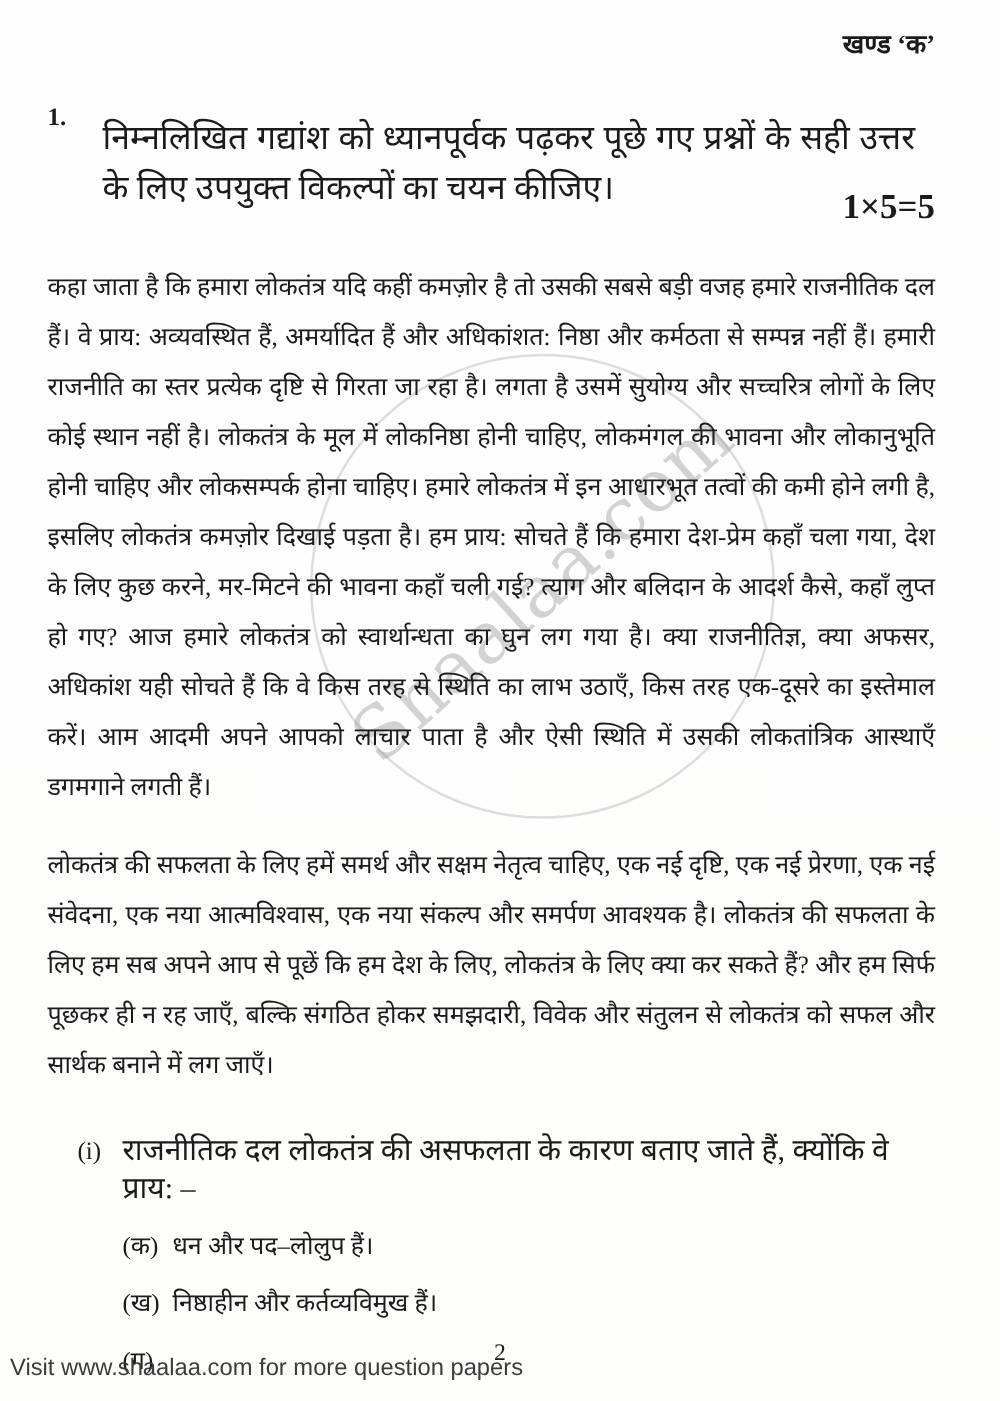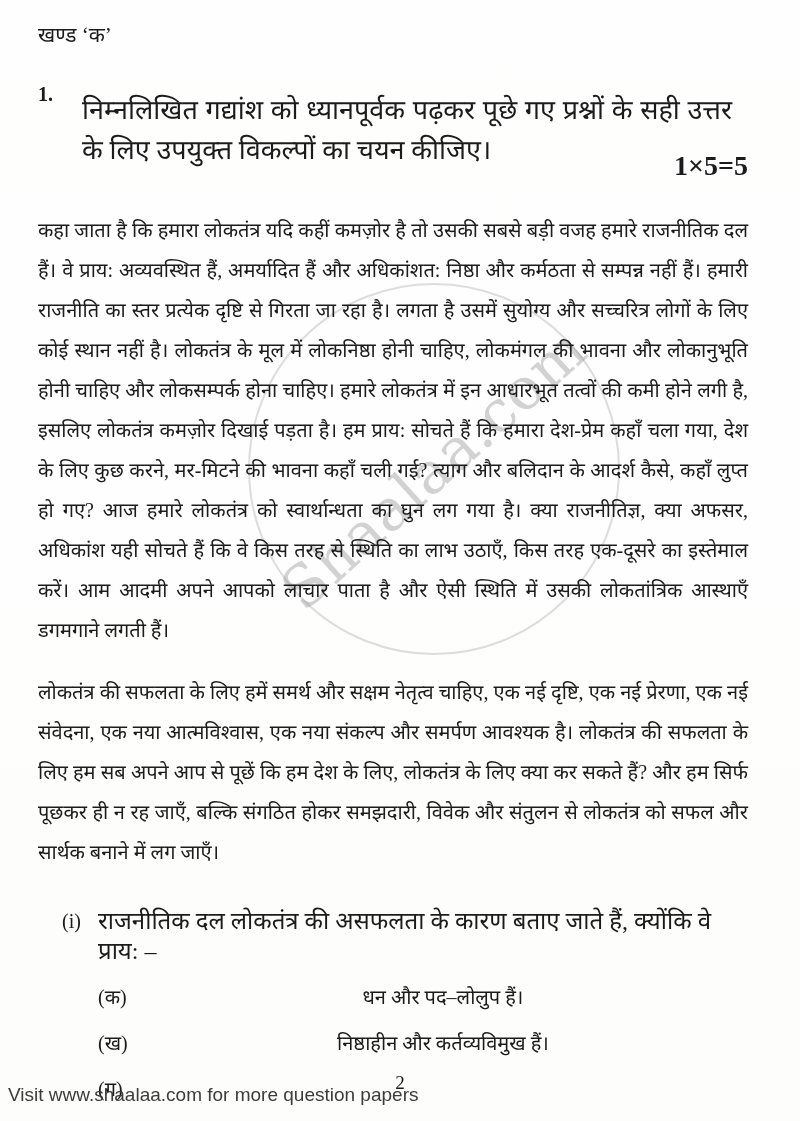--- a/index.html
+++ b/index.html
@@ -47,22 +47,22 @@
     white-space: nowrap;
     font-family: "DejaVu Serif", serif;
   }
 
   .content {
     position: relative;
     z-index: 2;
   }
 
   .section-title {
-    text-align: left;
-    font-weight: normal;
+    text-align: right;
+    font-weight: bold;
     font-size: 21px;
     margin: 6px 0 26px 0;
   }
 
   .q-head {
     display: flex;
     align-items: flex-start;
   }
   .q-num {
     width: 28px;
@@ -131,21 +131,20 @@
     width: 40px;
     flex: 0 0 40px;
     margin-left: 60px;
     font-size: 20px;
     line-height: 30px;
   }
   .opt-text {
     flex: 1;
     font-size: 20px;
     line-height: 30px;
-    text-align: center;
   }
 
   .footer-code {
     position: absolute;
     left: 38px;
     top: 1120px;
     font-size: 19px;
     z-index: 2;
   }
   .footer-page {

